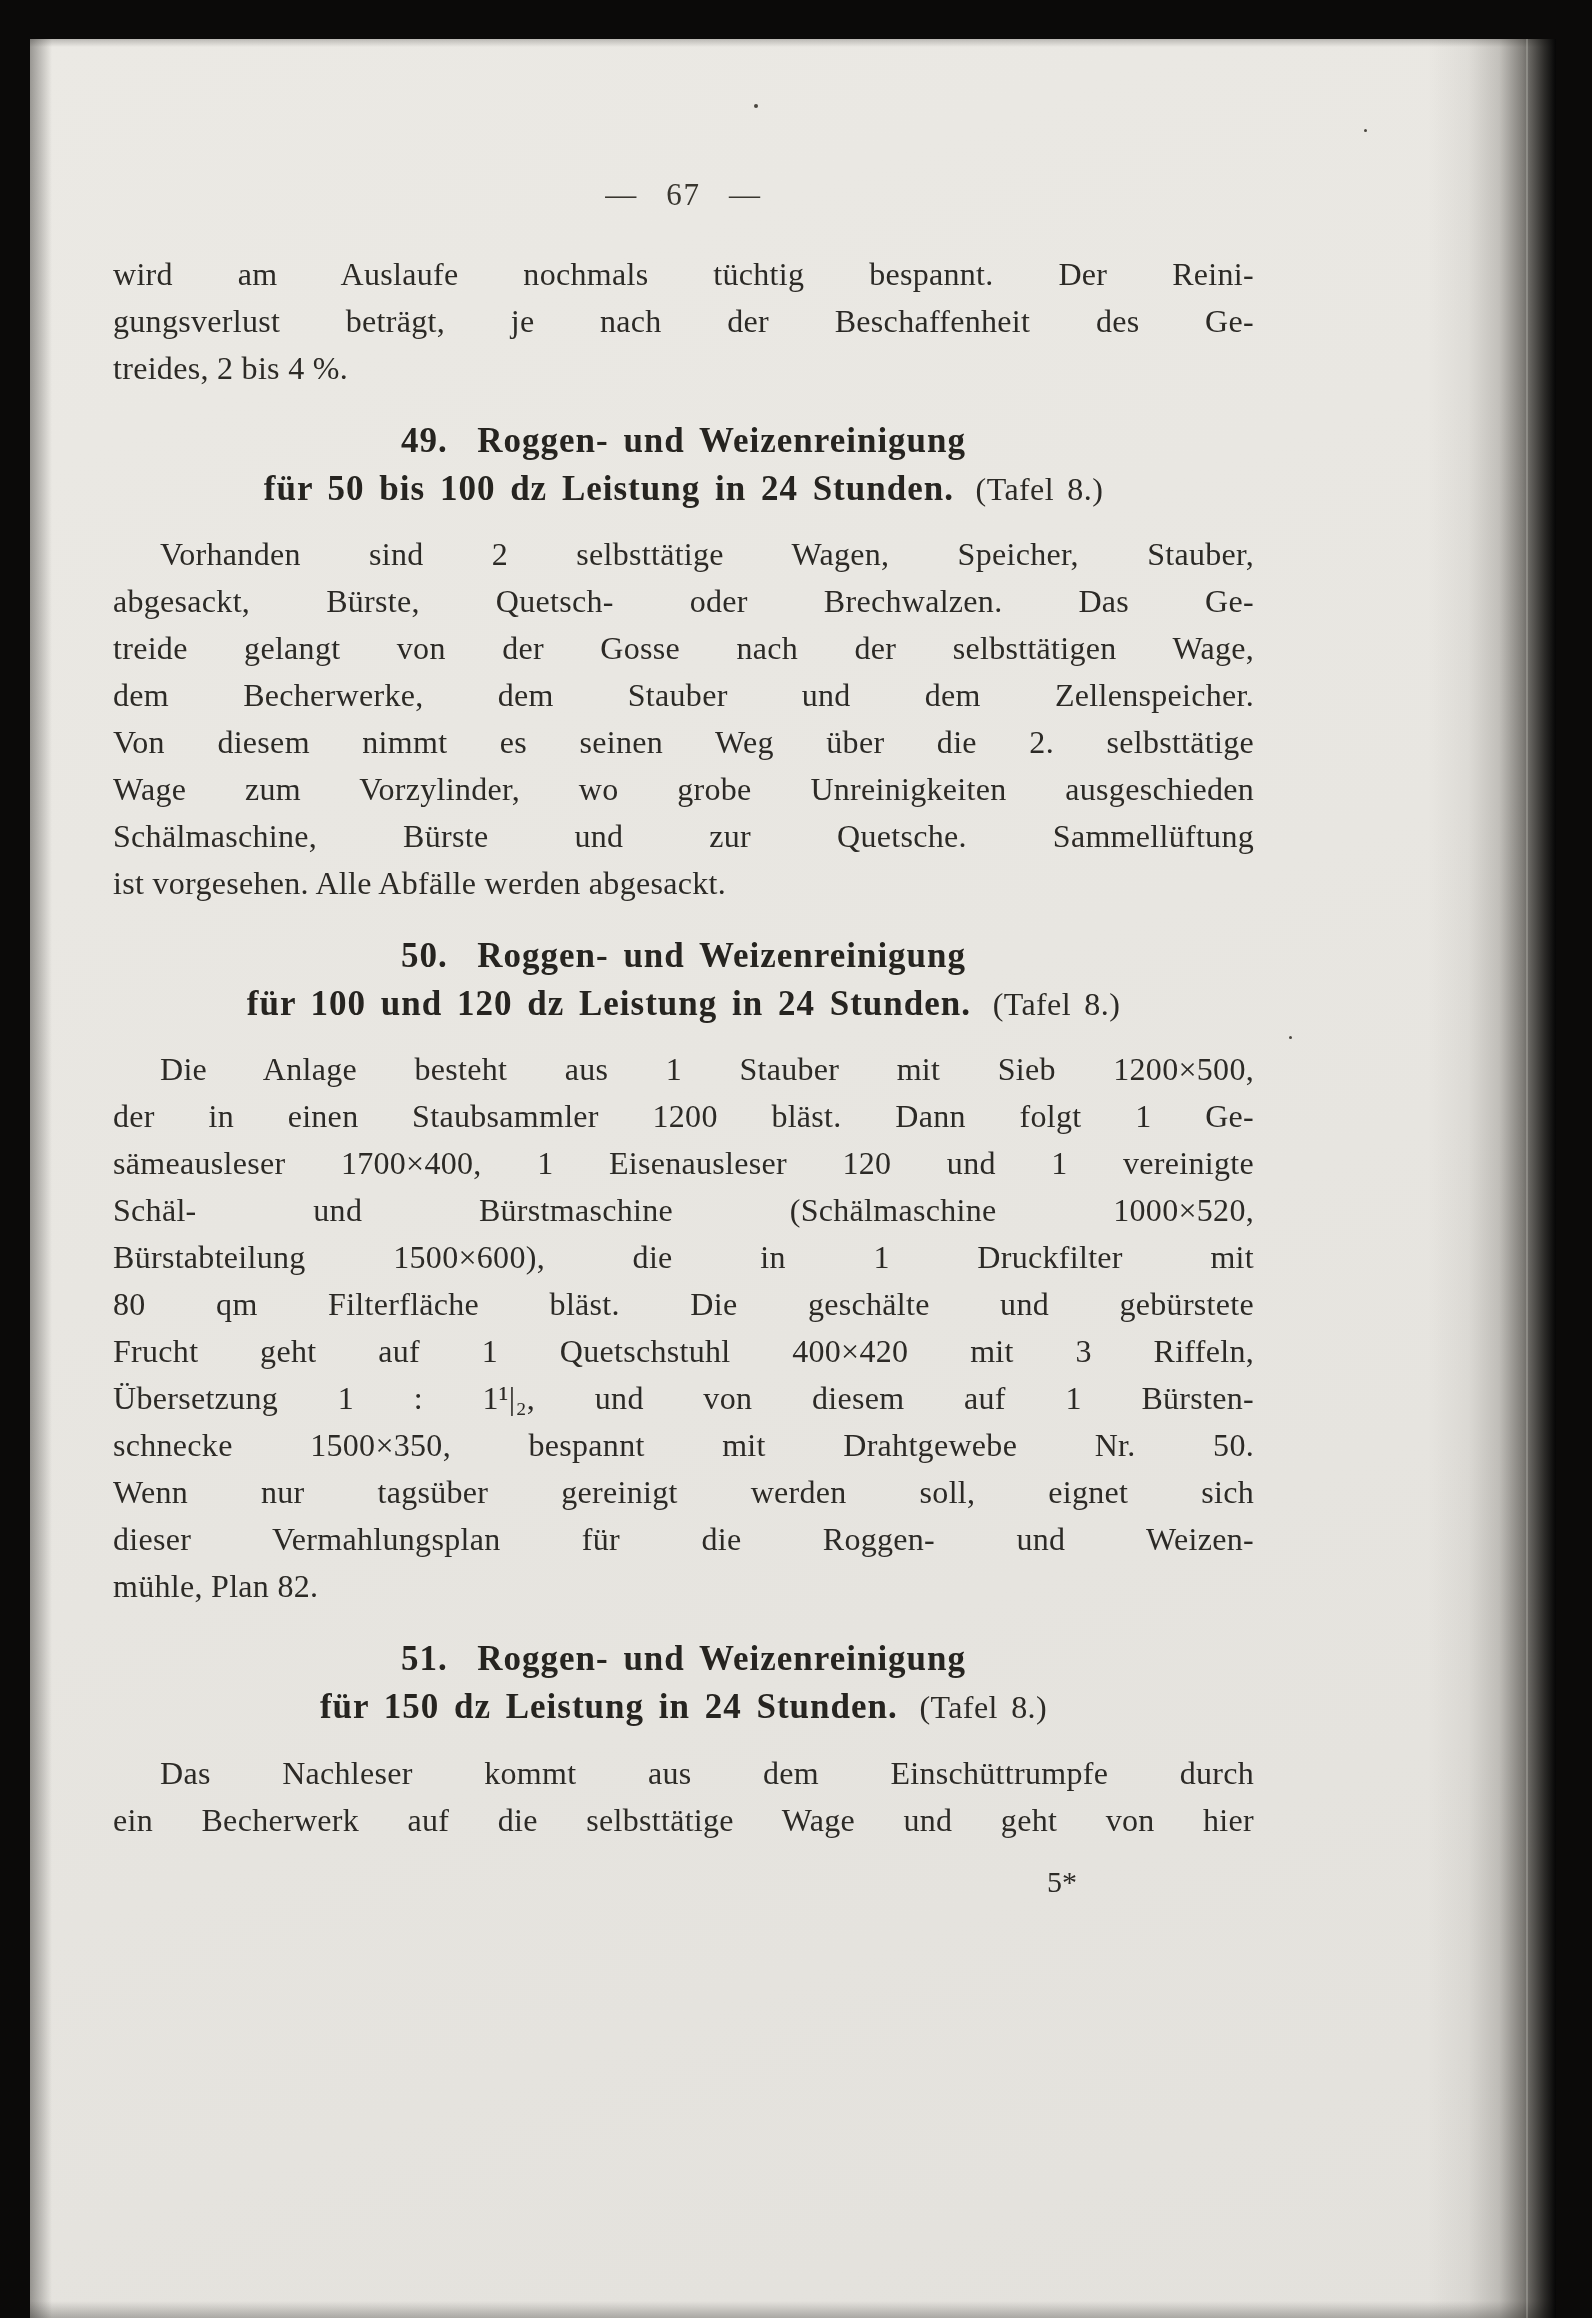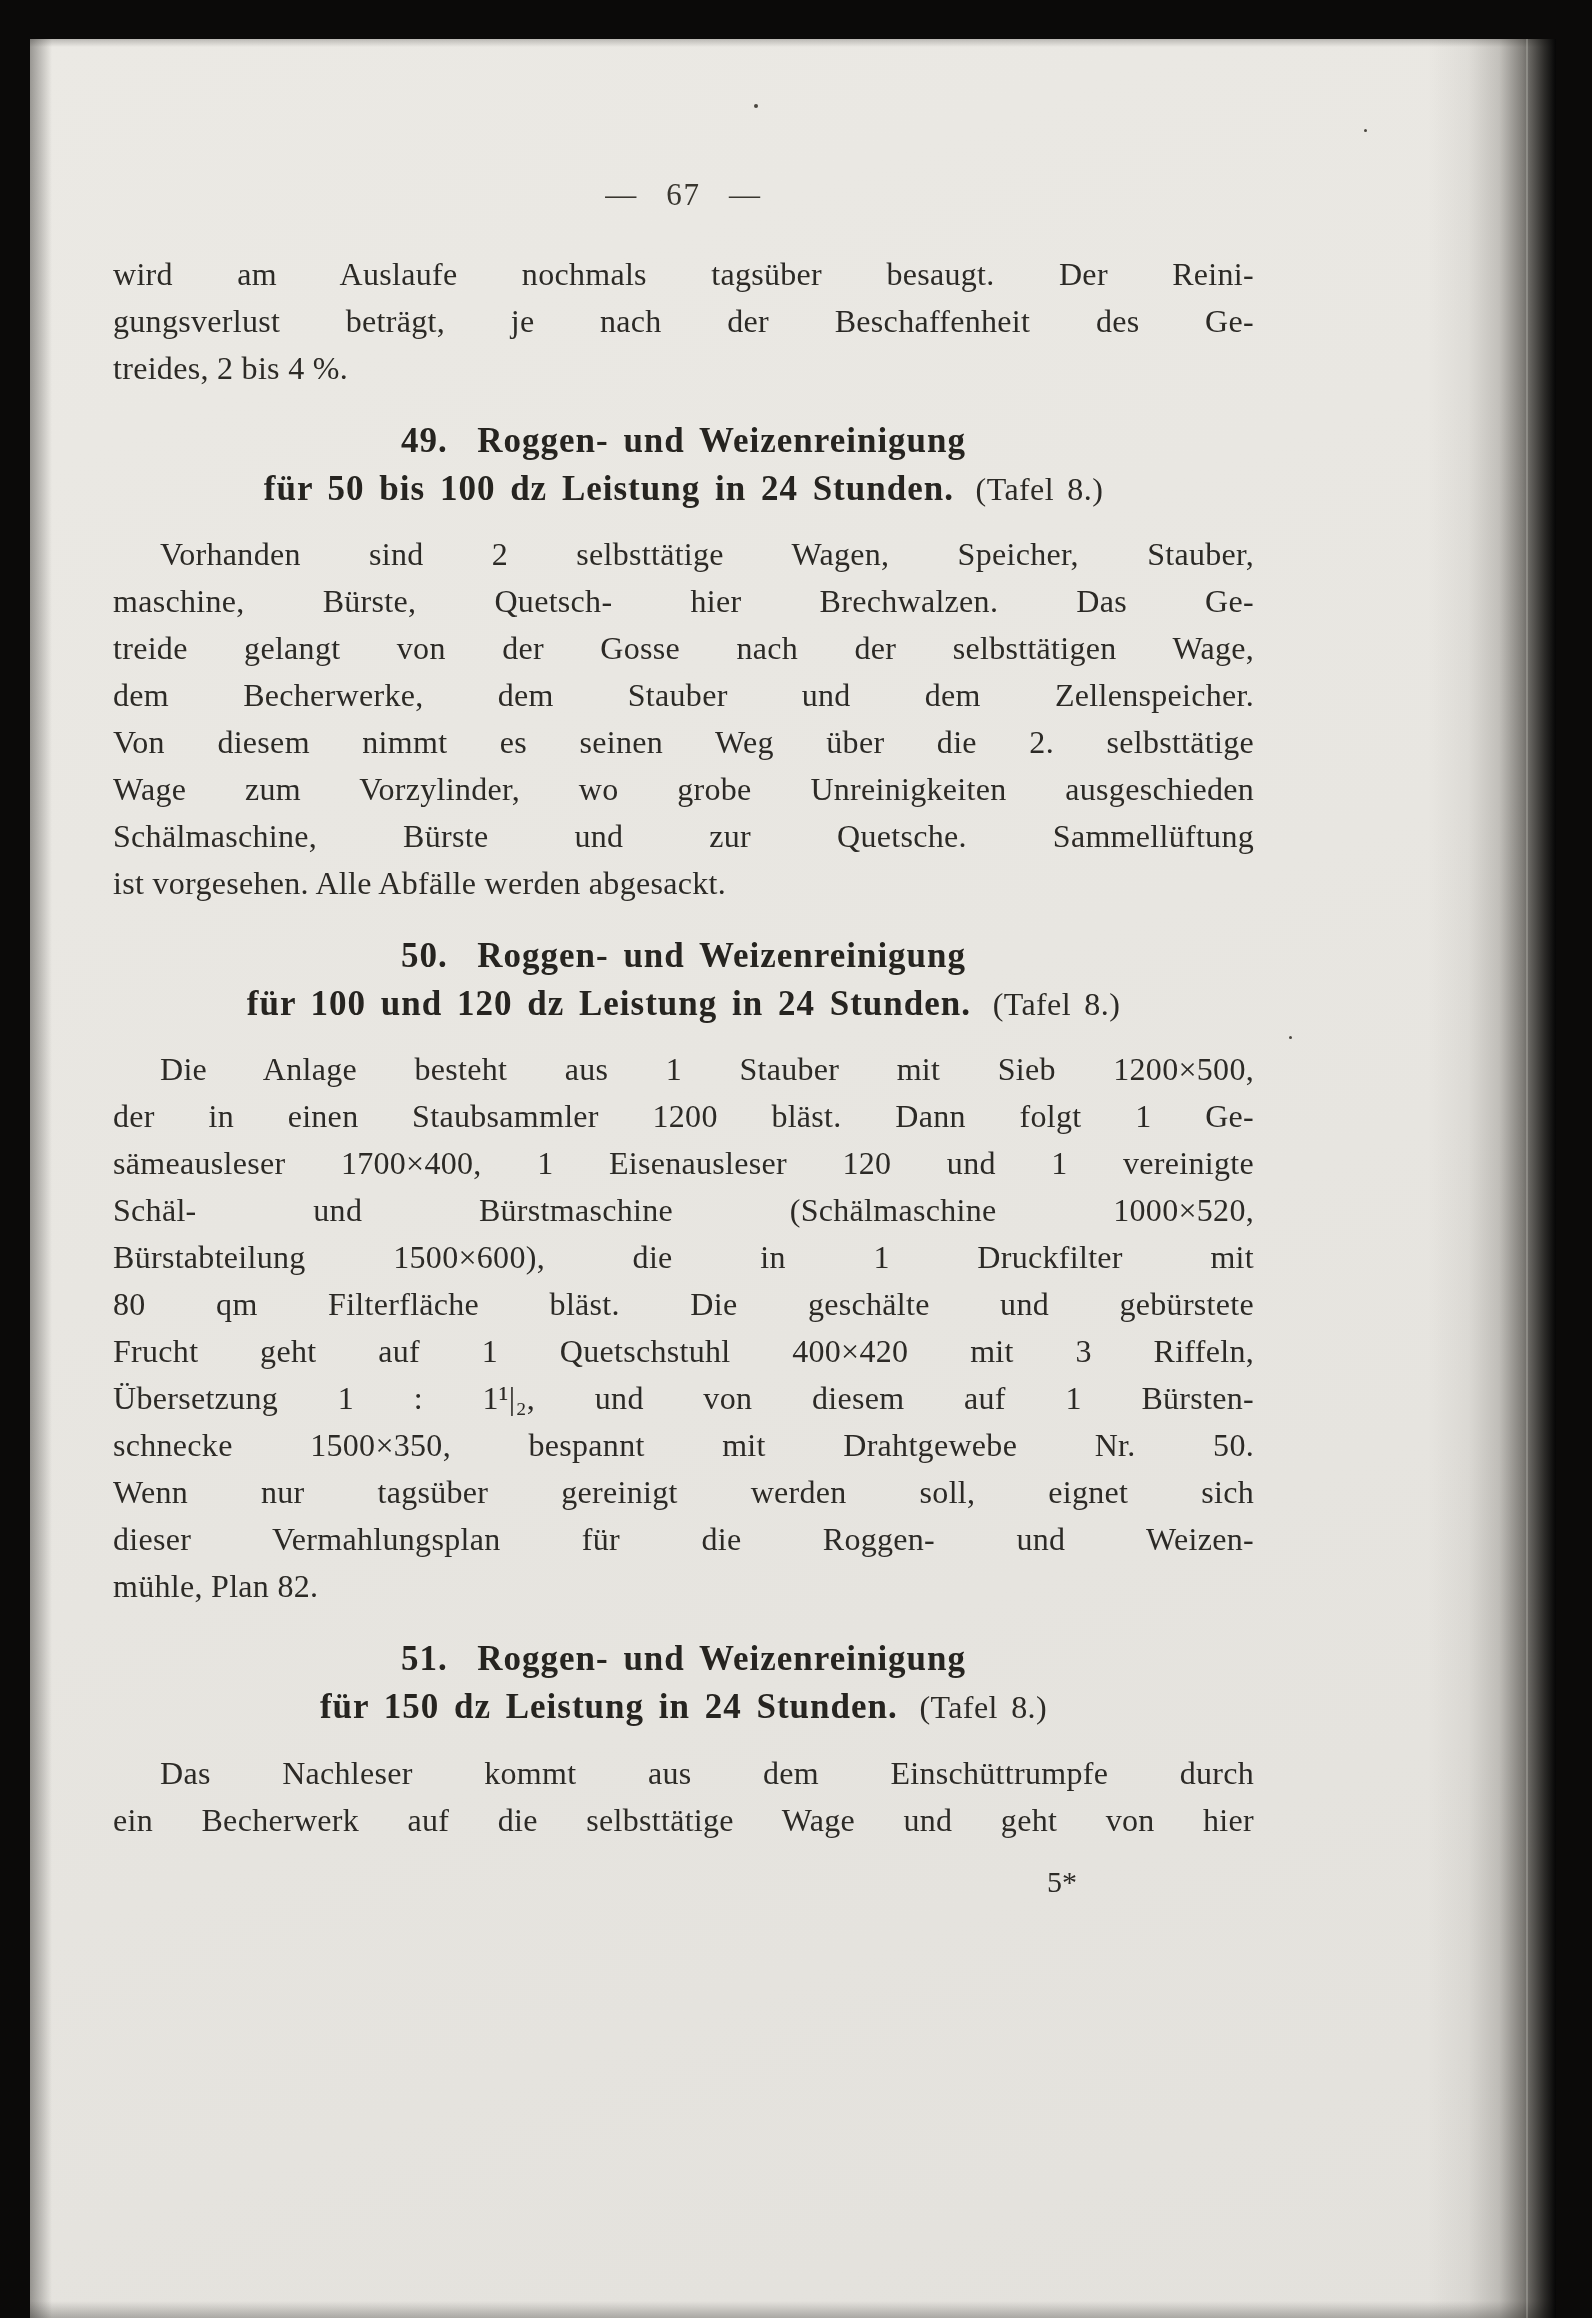--- a/index.html
+++ b/index.html
@@ -108,31 +108,31 @@
     <div class="edge-bottom"></div>
     <div class="edge-right">
       <div class="page-edge-line"></div>
     </div>
 
     <div id="content">
       <div class="page-number">—&nbsp;&nbsp;&nbsp;67&nbsp;&nbsp;&nbsp;—</div>
 
       <div>
           <div class="paragraph">
-            <div class="line">wird am Auslaufe nochmals tagsüber besaugt. Der Reini-</div>
+            <div class="line">wird am Auslaufe nochmals tüchtig bespannt. Der Reini-</div>
             <div class="line">gungsverlust beträgt, je nach der Beschaffenheit des Ge-</div>
             <div class="line last">treides, 2 bis 4 %.</div>
           </div>
           <div class="heading">
             <div class="line"><span class="hb">49.&nbsp; Roggen- und Weizenreinigung</span></div>
             <div class="line last"><span class="hb">für 50 bis 100 dz Leistung in 24 Stunden.</span><span class="hn">(Tafel 8.)</span></div>
           </div>
           <div class="paragraph">
             <div class="line indent">Vorhanden sind 2 selbsttätige Wagen, Speicher, Stauber,</div>
-            <div class="line">maschine, Bürste, Quetsch- hier Brechwalzen. Das Ge-</div>
+            <div class="line">abgesackt, Bürste, Quetsch- oder Brechwalzen. Das Ge-</div>
             <div class="line">treide gelangt von der Gosse nach der selbsttätigen Wage,</div>
             <div class="line">dem Becherwerke, dem Stauber und dem Zellenspeicher.</div>
             <div class="line">Von diesem nimmt es seinen Weg über die 2. selbsttätige</div>
             <div class="line">Wage zum Vorzylinder, wo grobe Unreinigkeiten ausgeschieden</div>
             <div class="line">Schälmaschine, Bürste und zur Quetsche. Sammellüftung</div>
             <div class="line last">ist vorgesehen. Alle Abfälle werden abgesackt.</div>
           </div>
           <div class="heading">
             <div class="line"><span class="hb">50.&nbsp; Roggen- und Weizenreinigung</span></div>
             <div class="line last"><span class="hb">für 100 und 120 dz Leistung in 24 Stunden.</span><span class="hn">(Tafel 8.)</span></div>

